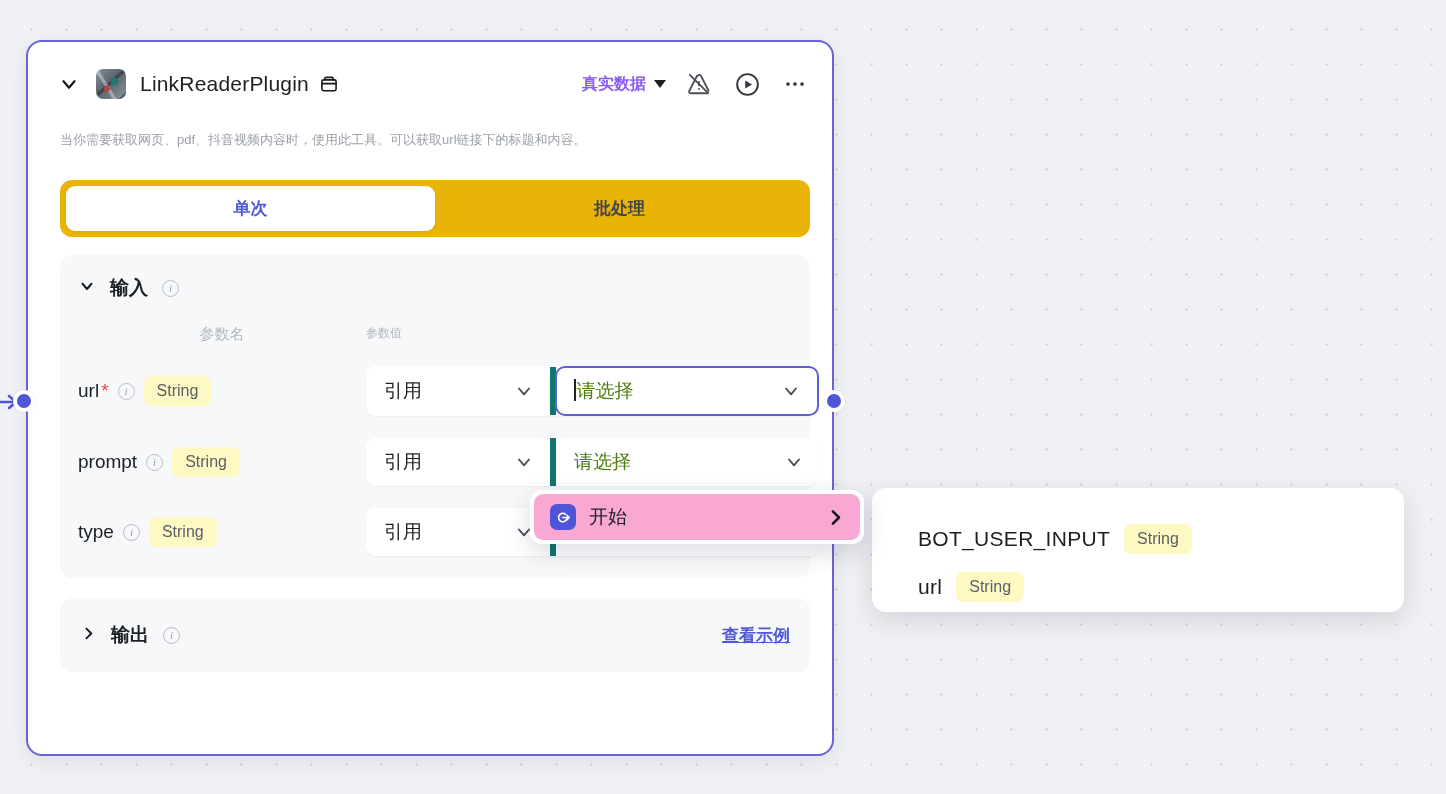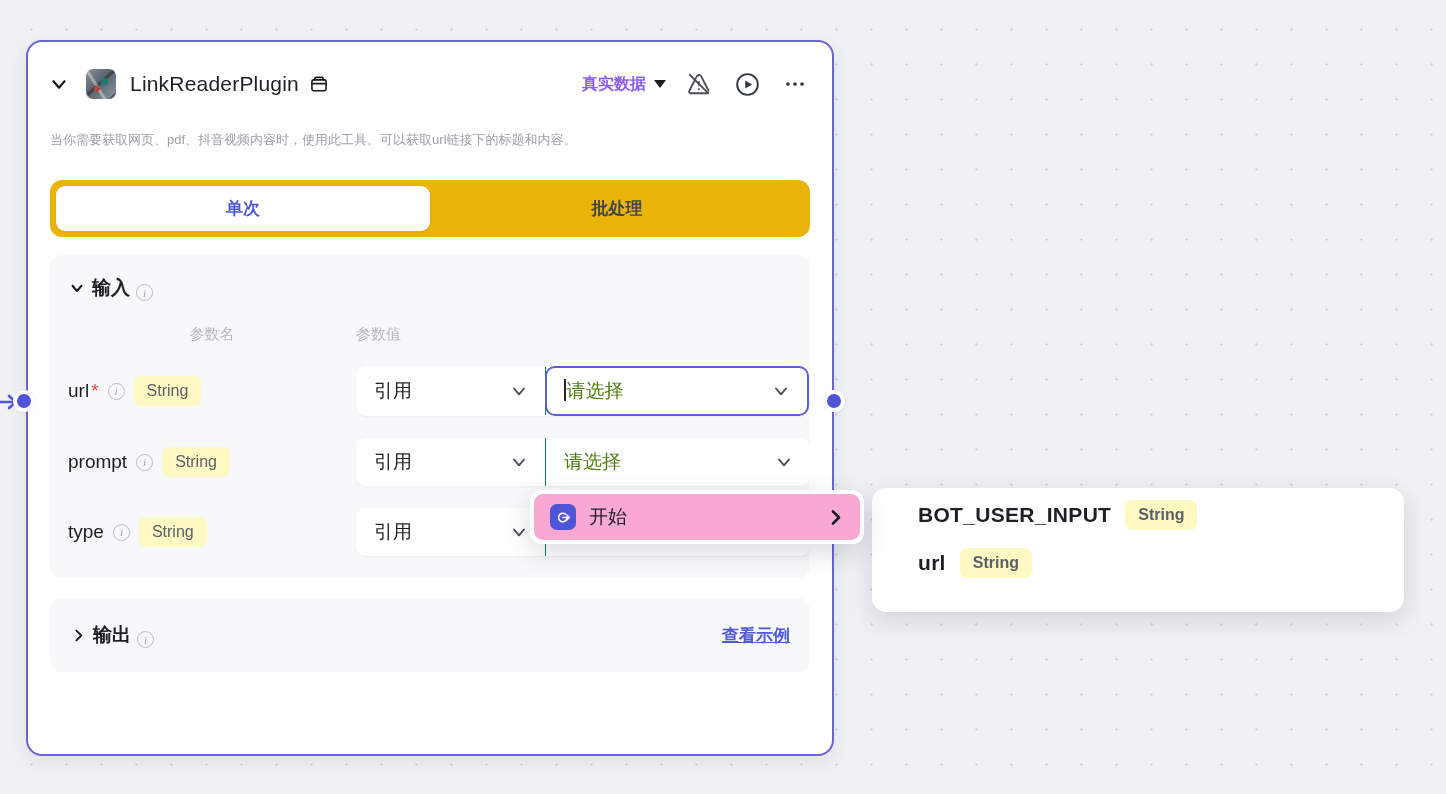--- a/index.html
+++ b/index.html
@@ -21,20 +21,21 @@
   
   .node-card {
     position: absolute;
     left: 26px; top: 40px;
     width: 808px; height: 716px;
     background: #ffffff;
     border: 2px solid #6a62d8;
     border-radius: 16px;
     box-shadow: 0 6px 20px rgba(30,35,70,.08);
     z-index: 5;
+    padding-left: 10px;
   }
 
   
   .node-header {
     display: flex; align-items: center;
     height: 56px;
     padding: 0 22px 0 18px;
     margin-top: 14px;
   }
   .chev {
@@ -106,35 +107,35 @@
   .tab.active { background: #ffffff; color: #4e58d6; box-shadow: 0 1px 3px rgba(0,0,0,.06); }
 
   
   .section {
     margin: 18px 22px 0 22px;
     background: #f7f8f9;
     border-radius: 12px;
     padding: 20px 18px 22px 18px;
   }
   .section-head {
-    display: flex; align-items: flex-end; gap: 6px;
+    display: flex; align-items: center; gap: 14px;
     cursor: pointer;
   }
   .section-title { font-size: 19px; font-weight: bold; color: #1c1f23; }
   .info-i {
     width: 17px; height: 17px; border-radius: 50%;
     border: 1.4px solid #b9bdc4; color: #9aa0a8;
     font-size: 11px; font-style: italic;
     display: flex; align-items: center; justify-content: center;
     font-family: "Liberation Serif", serif; flex: none;
   }
 
   .col-heads { display: flex; margin-top: 24px; }
   .col-heads .ch1 { width: 288px; font-size: 15px; color: #b4b8bf; text-align: center; }
-  .col-heads .ch2 { font-size: 15px; color: #b4b8bf; }
+  .col-heads .ch2 { font-size: 12px; color: #b4b8bf; }
 
   .param-row { display: flex; align-items: center; margin-top: 22px; }
   .param-name-cell {
     width: 288px; display: flex; align-items: center; gap: 9px;
     flex: none;
   }
   .pname { font-size: 19px; color: #1c1f23; }
   .req-star { color: #e8493f; font-size: 19px; margin-left: -7px; }
   .type-badge {
     background: #fef9c3; color: #5b6068;
@@ -146,21 +147,21 @@
     display: flex; align-items: center;
     background: #ffffff; border-radius: 10px;
     box-shadow: 0 1px 2px rgba(0,0,0,.05);
   }
   .sel {
     display: flex; align-items: center; justify-content: space-between;
     height: 48px; padding: 0 16px 0 18px;
     background: #ffffff; cursor: pointer;
     font-size: 19px; color: #1c1f23;
   }
-  .sel.left { width: 190px; border-radius: 10px 0 0 10px; border-right: 1px solid #0f766e;}
+  .sel.left { width: 190px; border-radius: 10px 0 0 10px; border-right: 6px solid #0f766e;}
   .sel.right { width: 264px; border-radius: 0 10px 10px 0; color: #4d7c0f; }
   .sel.right.focused {
     border: 2px solid #5d5fd4; border-radius: 10px;
     margin-left: -1px; height: 50px; padding-left: 17px;
   }
   .cursor-bar {
     display:inline-block; width: 1.5px; height: 22px;
     background: #22262c; margin-right: 1px; vertical-align: -4px;
   }
   .sel-chevron { color: #4a4f57; display: flex; align-items: center; }
@@ -222,22 +223,21 @@
 
   
   .submenu {
     position: absolute;
     left: 872px; top: 488px;
     width: 532px; height: 124px;
     background: #ffffff;
     border-radius: 14px;
     box-shadow: 0 8px 26px rgba(25,30,60,.14);
     z-index: 25;
-    padding: 12px 0 0 46px;
-    font-weight: bold;
+    padding: 36px 0 0 46px;
   }
   .sub-row { display: flex; align-items: center; gap: 14px; margin-bottom: 18px; }
   .sub-name { font-size: 21px; color: #1c1f23; letter-spacing: .3px; }
 </style>
 </head>
 <body>
 
 <div class="node-card">
 
   <div class="node-header">

